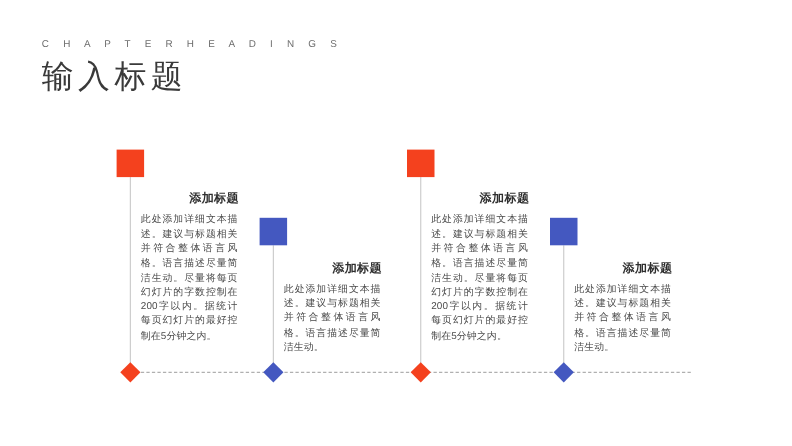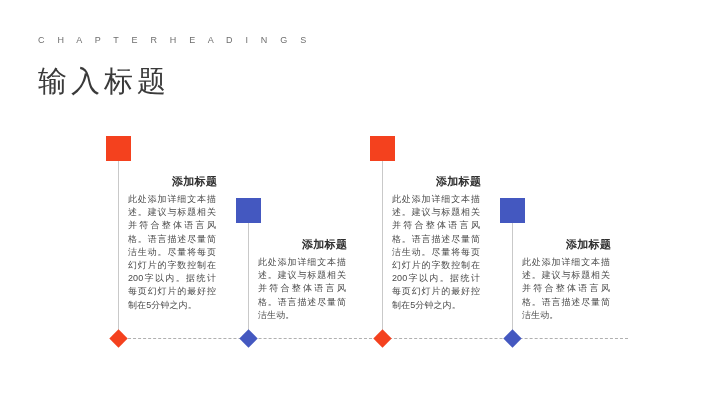--- a/index.html
+++ b/index.html
@@ -28,21 +28,21 @@
   }
   #eyebrow {
     font-size: 9px;
     letter-spacing: 5.2px;
     color: #6e6e6e;
     font-weight: 400;
     line-height: 12px;
     white-space: nowrap;
   }
   #page-title {
-    margin-top: 18px;
+    margin-top: 7px;
     font-size: 29px;
     letter-spacing: 4px;
     color: #3a3a3a;
     font-weight: 400;
     line-height: 34px;
     white-space: nowrap;
   }
 
   
   #baseline {

